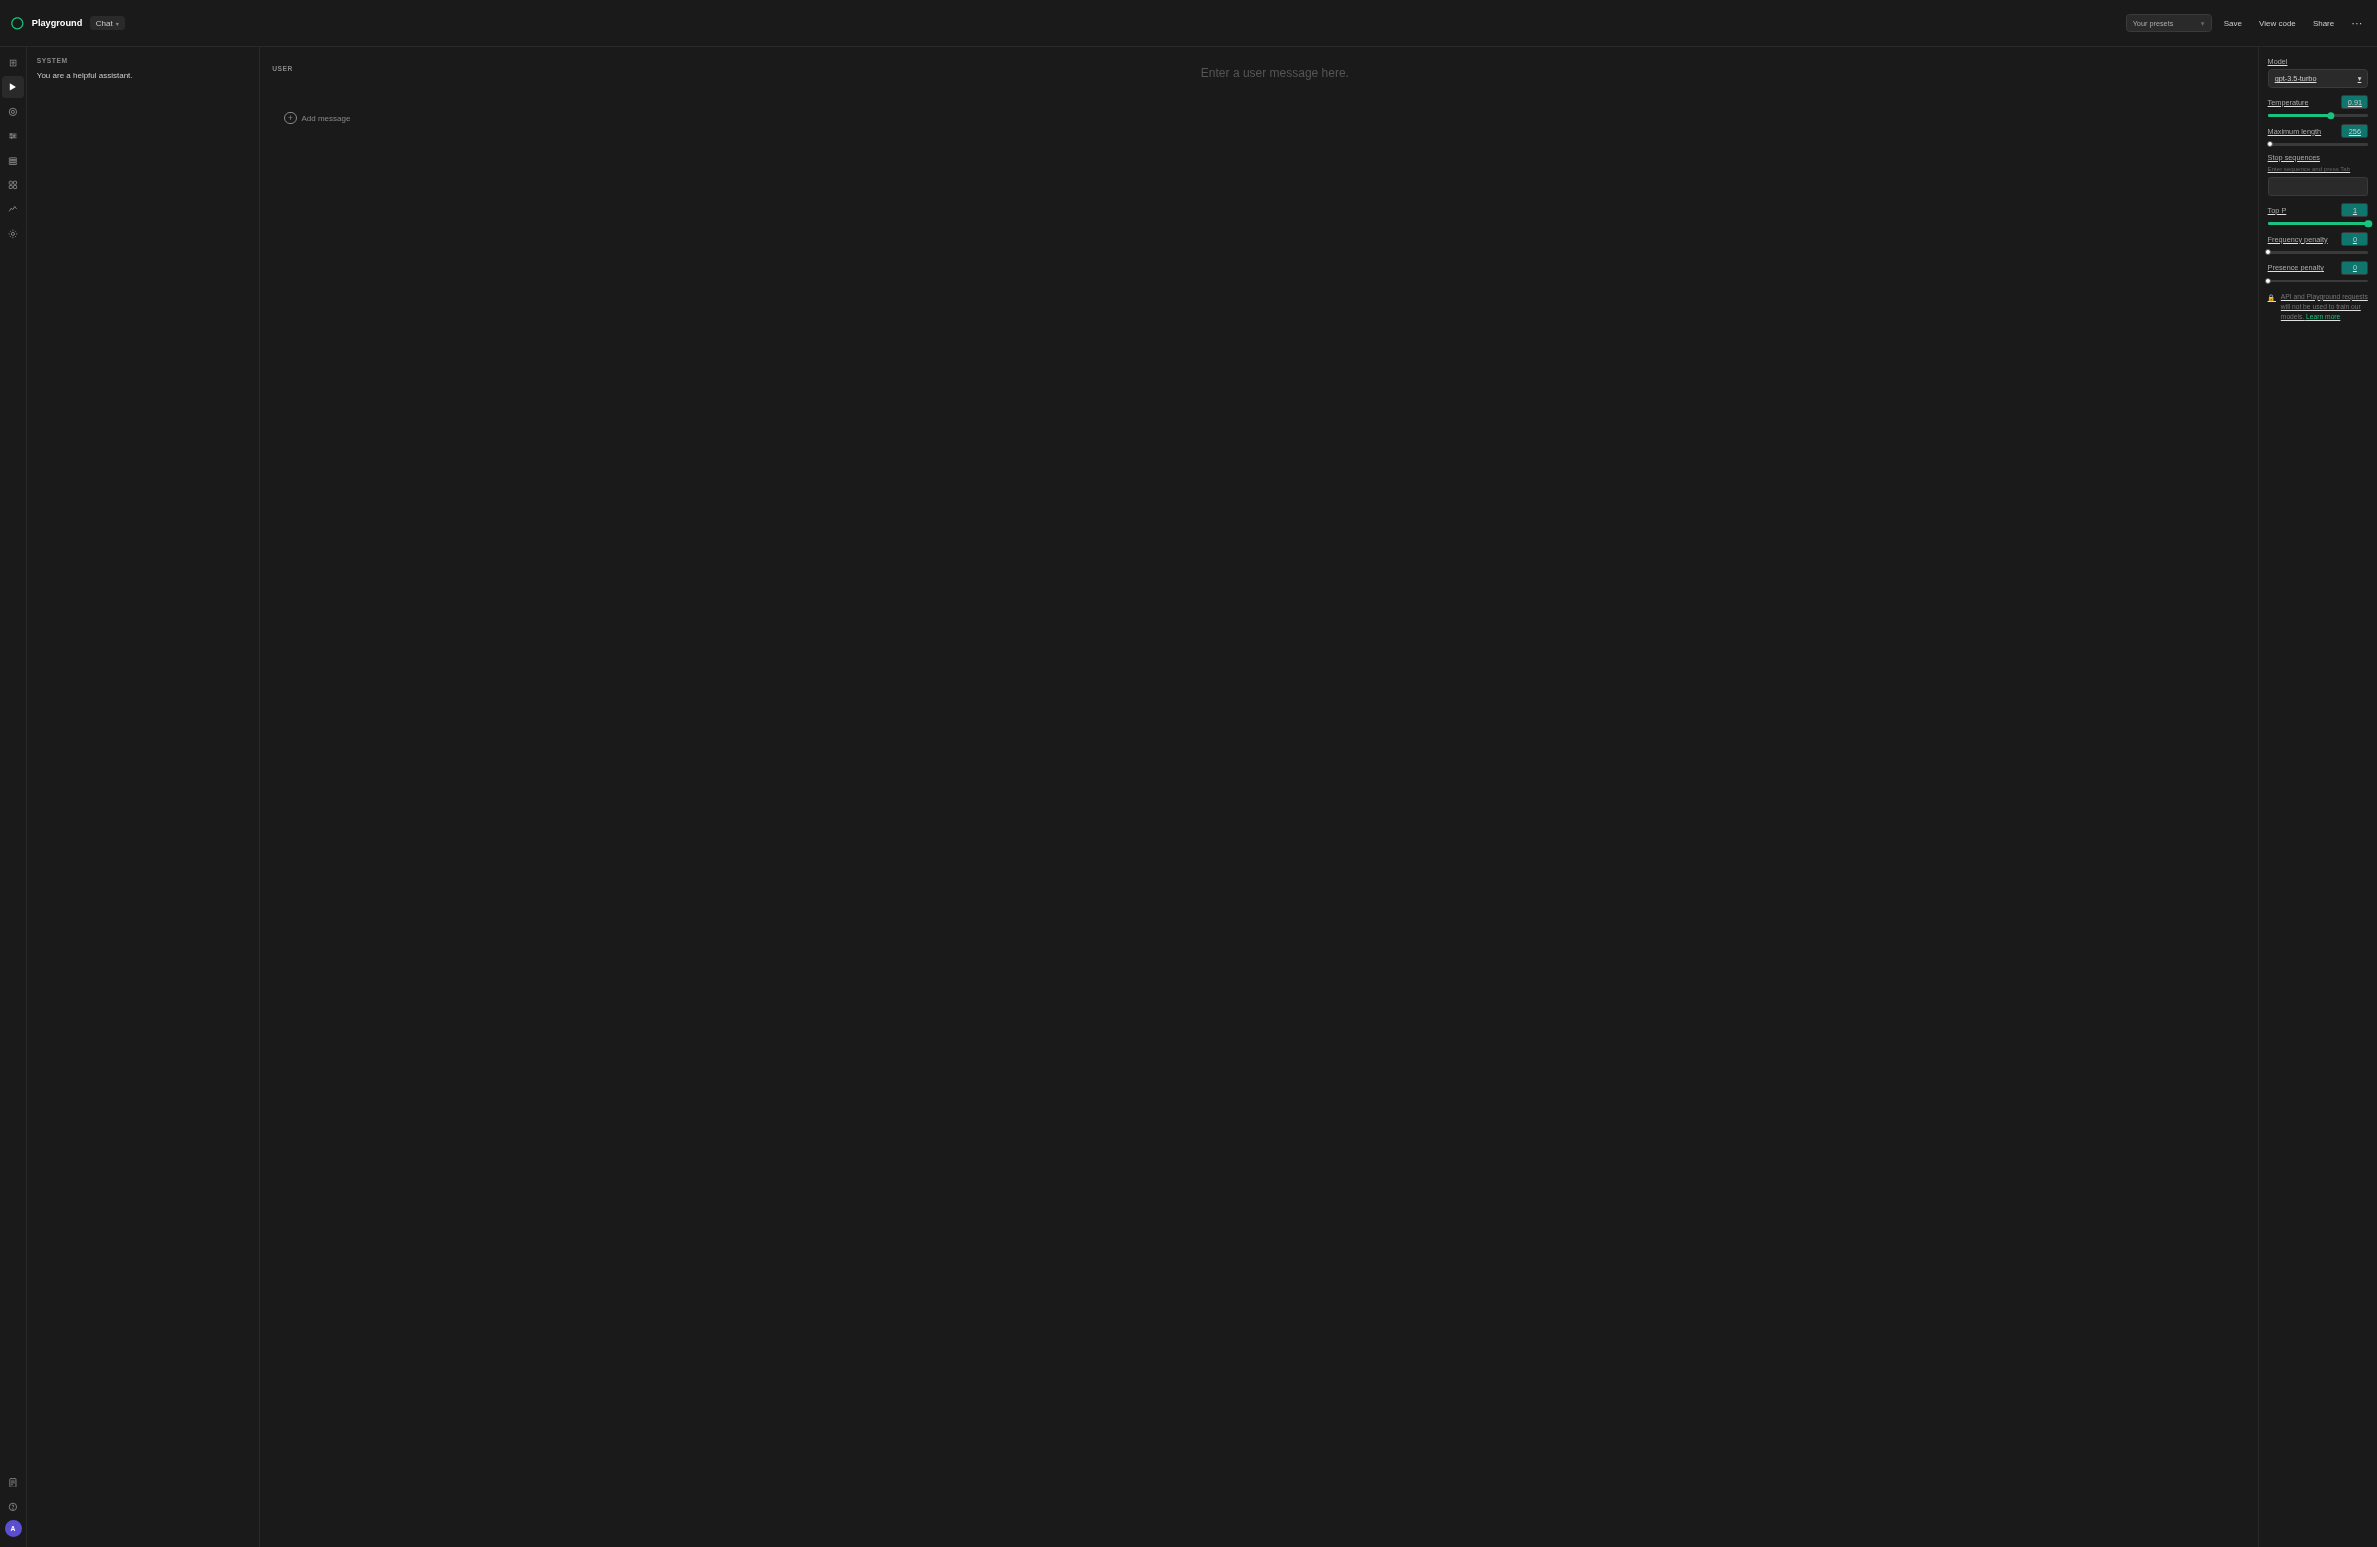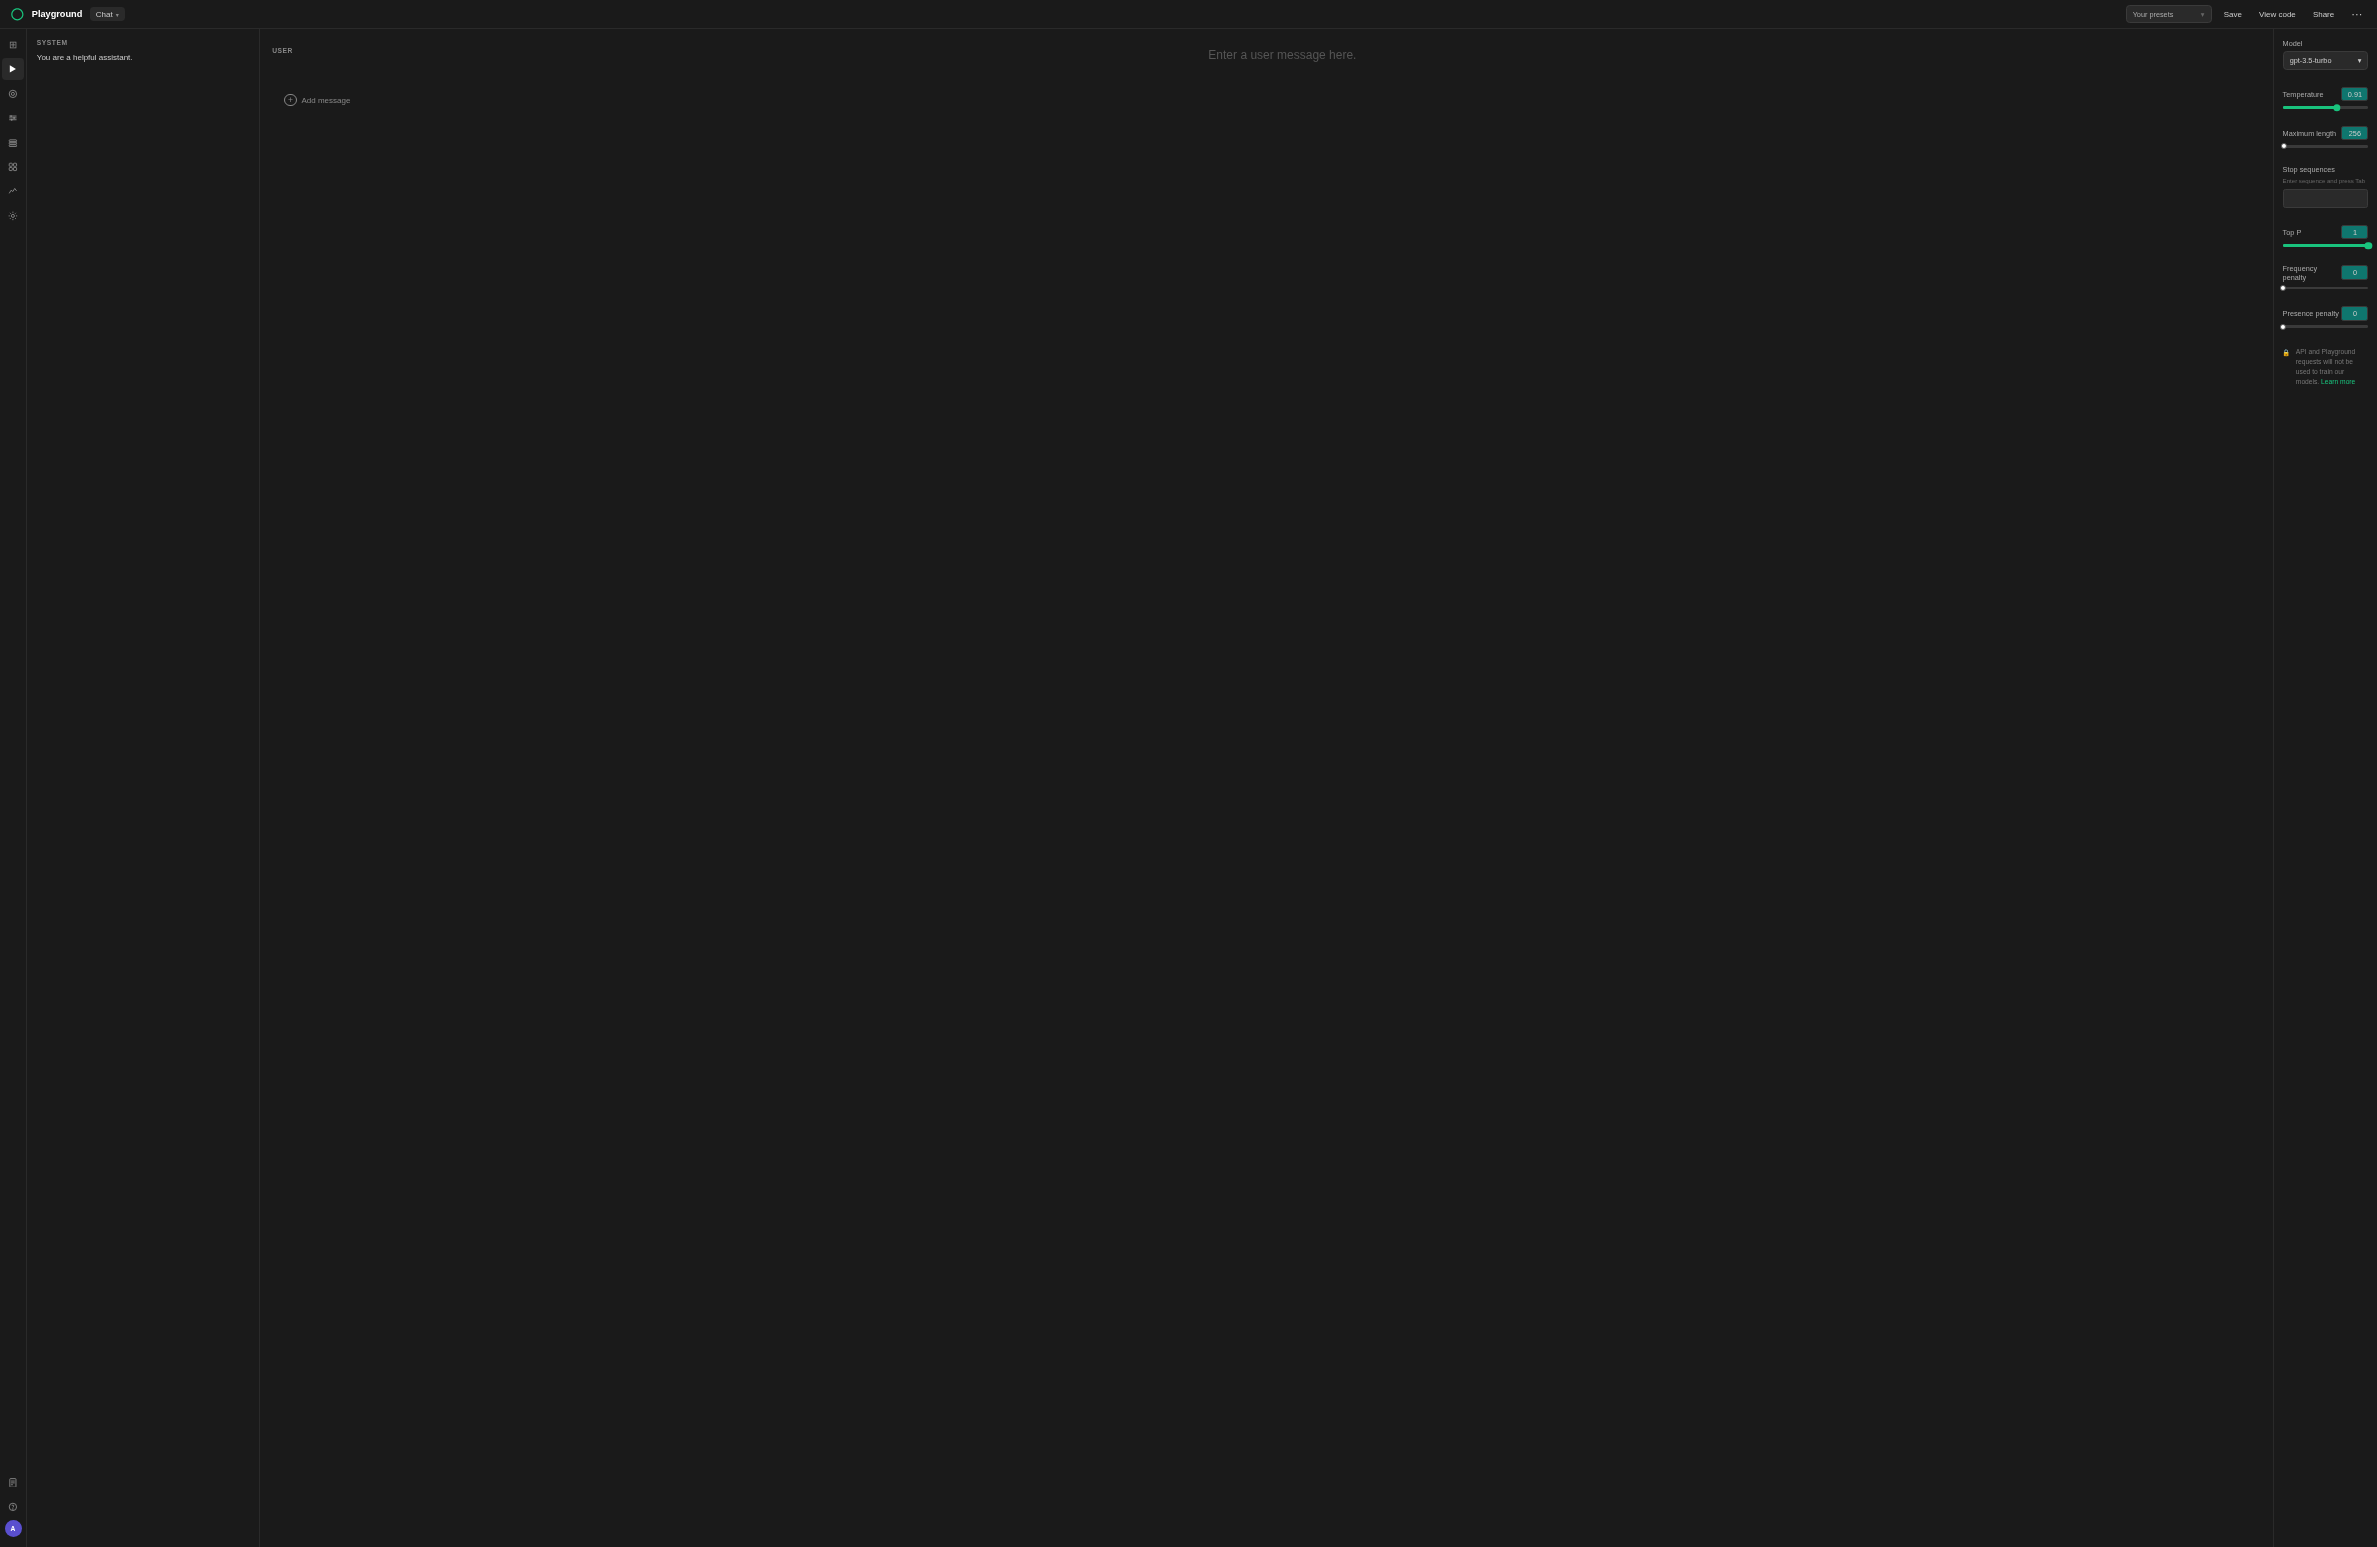--- a/index.html
+++ b/index.html
@@ -12,21 +12,21 @@
       display: flex;
       flex-direction: column;
       overflow: hidden;
     }
 
     
     .topbar {
       display: flex;
       align-items: center;
       padding: 0 9.8px;
-      height: 29px;
+      height: 47px;
       border-bottom: 0.6px solid #2a2a2a;
       flex-shrink: 0;
       gap: 7.3px;
     }
     .logo-icon {
       width: 14.7px;
       height: 14.7px;
       flex-shrink: 0;
     }
     .page-title {
@@ -250,28 +250,29 @@
       background: transparent;
       border: none;
       color: #888;
       font-size: 11px;
       cursor: pointer;
       padding: 2.4px;
     }
 
     
     .settings-panel {
-      width: 104px;
+      width: 119px;
       border-left: 0.6px solid #2a2a2a;
       padding: 9.8px 8.6px;
       display: flex;
       flex-direction: column;
-      gap: 17px;
+      gap: 7px;
       overflow-y: auto;
       flex-shrink: 0;
+      text-decoration: underline;
     }
     .setting-group { display: flex; flex-direction: column; gap: 3.7px; }
     .setting-label {
       font-size: 7.3px;
       color: #aaa;
       font-weight: 500;
     }
     .setting-row {
       display: flex;
       align-items: center;

